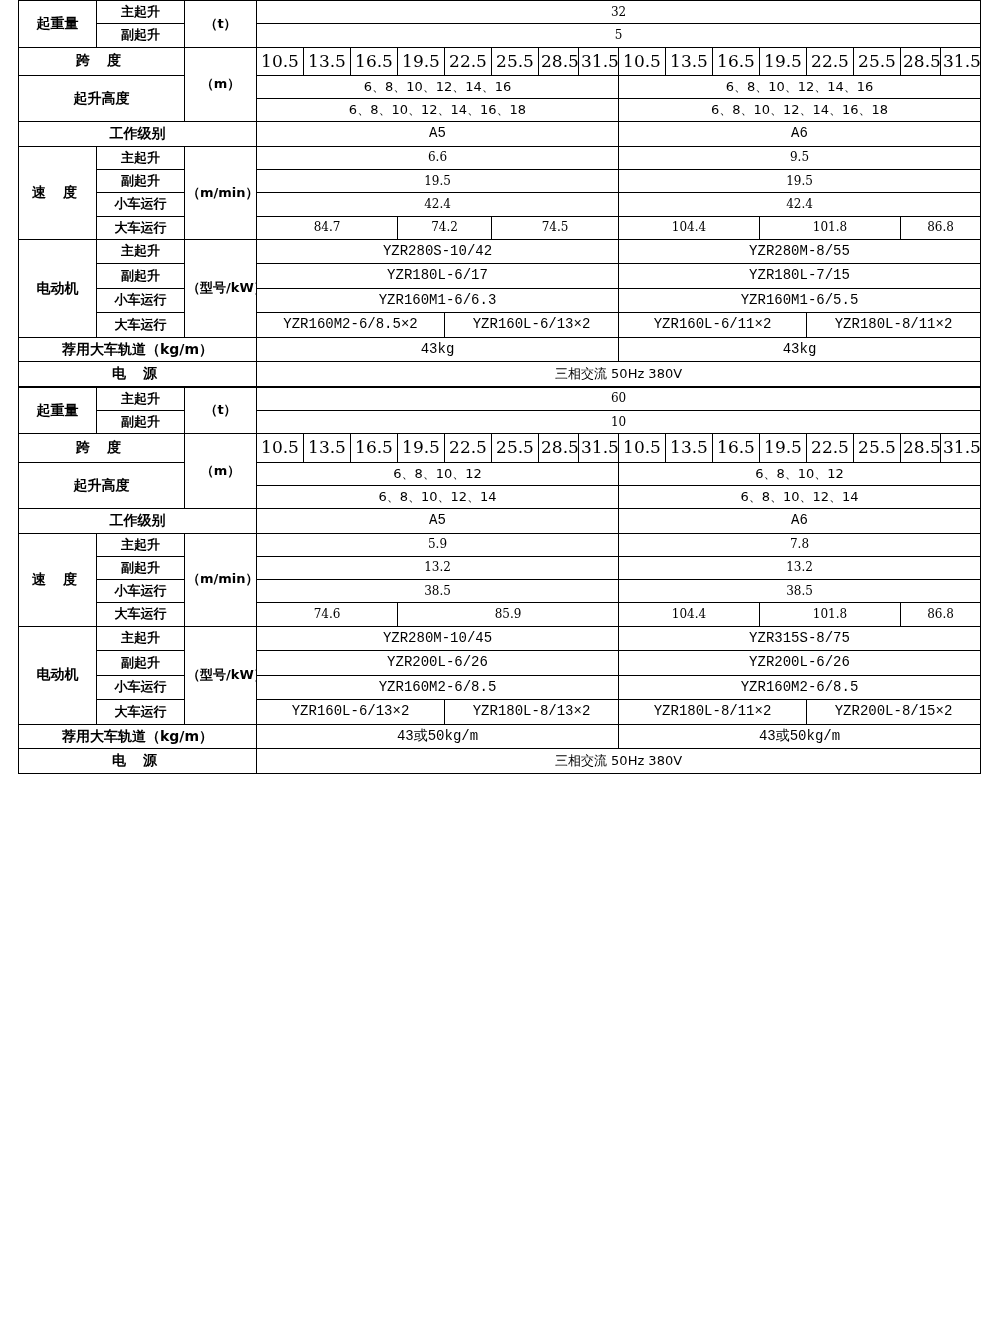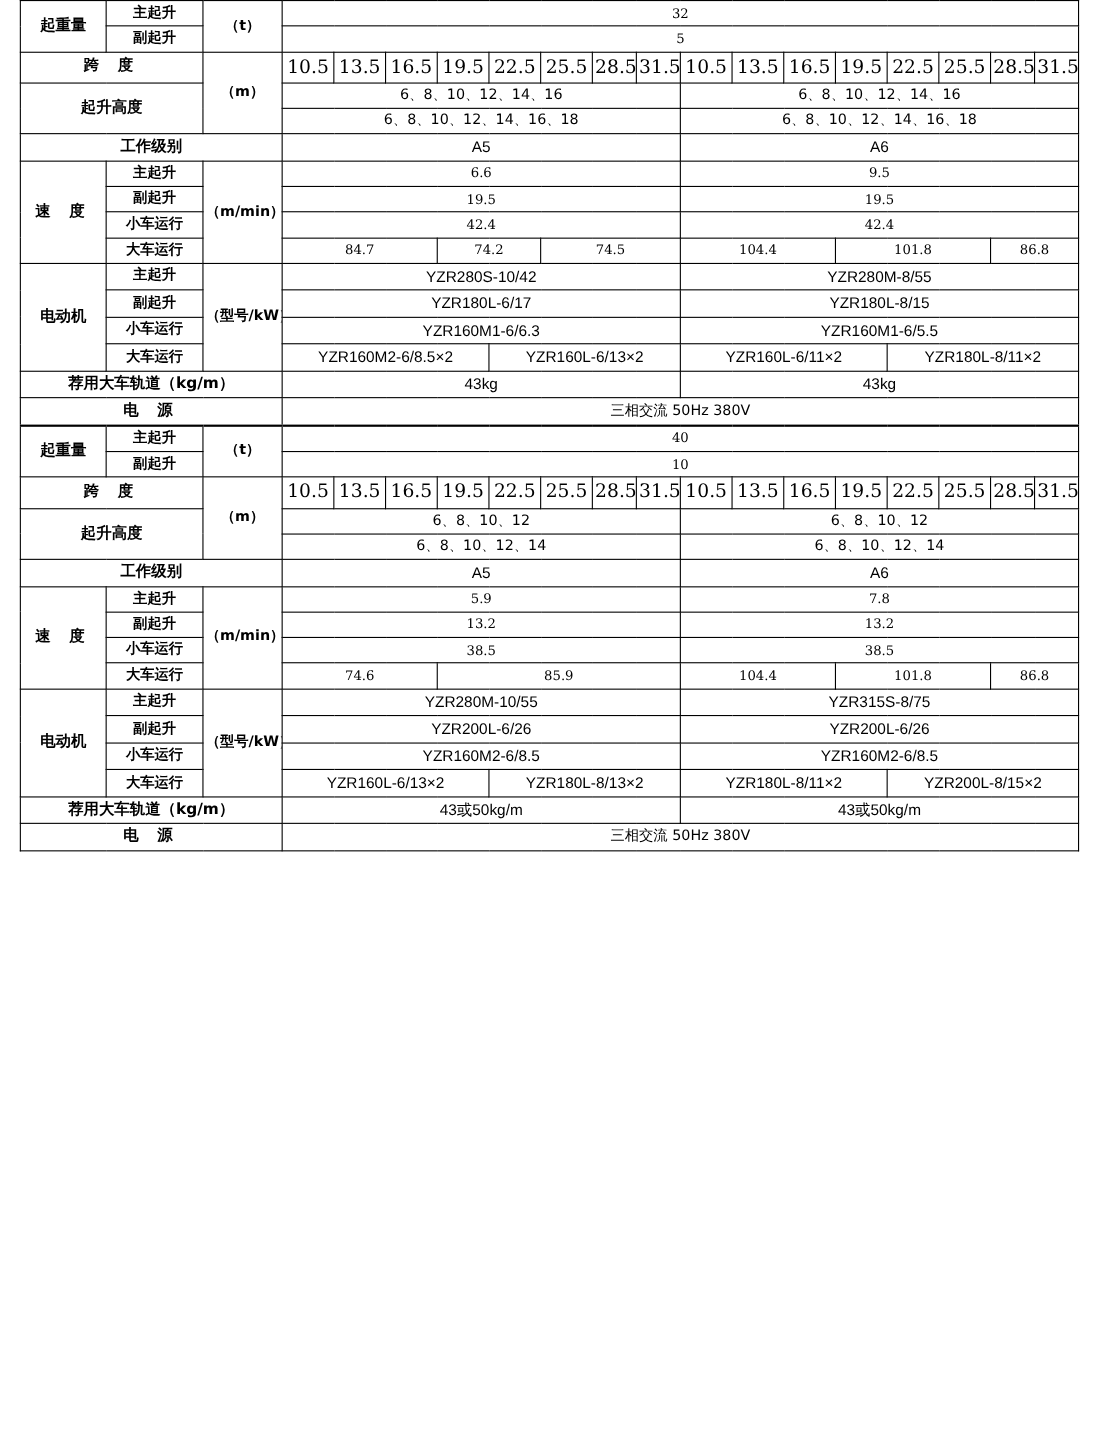--- a/index.html
+++ b/index.html
@@ -54,21 +54,21 @@
     margin-left:32px;
   }
   td.unit{
     font-weight:bold;
     font-size:13px;
   }
   td.val{
     font-size:13px;
   }
   td.val-lat{
-    font-family:Liberation Sans, sans-serif;
+    font-family:Liberation Mono, monospace;
     font-size:14px;
   }
   td.span-num{
     font-family:"DejaVu Serif","Liberation Serif",serif;
     font-size:17px;
     padding-left:0;padding-right:0;
   }
   td.num{
     font-family:"DejaVu Serif","Liberation Serif",serif;
     font-size:12px;
@@ -190,21 +190,21 @@
     <tr>
       <td class="lbl" rowspan="4">电动机</td>
       <td class="sub">主起升</td>
       <td class="unit" rowspan="4">（型号/kW）</td>
       <td class="val-lat" colspan="8">YZR280S-10/42</td>
       <td class="val-lat" colspan="8">YZR280M-8/55</td>
     </tr>
     <tr>
       <td class="sub">副起升</td>
       <td class="val-lat" colspan="8">YZR180L-6/17</td>
-      <td class="val-lat" colspan="8">YZR180L-8/15</td>
+      <td class="val-lat" colspan="8">YZR180L-7/15</td>
     </tr>
     <tr>
       <td class="sub">小车运行</td>
       <td class="val-lat" colspan="8">YZR160M1-6/6.3</td>
       <td class="val-lat" colspan="8">YZR160M1-6/5.5</td>
     </tr>
     <tr>
       <td class="sub">大车运行</td>
       <td class="val-lat" colspan="4">YZR160M2-6/8.5×2</td>
       <td class="val-lat" colspan="4">YZR160L-6/13×2</td>
@@ -220,21 +220,21 @@
 
     <tr>
       <td class="lblwide" colspan="3">电   源</td>
       <td class="val" colspan="16">三相交流  50Hz  380V</td>
     </tr>
 
     <tr>
       <td class="lbl thickline" rowspan="2">起重量</td>
       <td class="sub thickline">主起升</td>
       <td class="unit thickline" rowspan="2">（t）</td>
-      <td class="num thickline" colspan="16">40</td>
+      <td class="num thickline" colspan="16">60</td>
     </tr>
     <tr>
       <td class="sub">副起升</td>
       <td class="num" colspan="16">10</td>
     </tr>
 
     <tr>
       <td class="lblwide" colspan="2">跨   度</td>
       <td class="unit" rowspan="3">（m）</td>
       <td class="span-num">10.5</td>
@@ -294,21 +294,21 @@
       <td class="num" colspan="5">85.9</td>
       <td class="num" colspan="3">104.4</td>
       <td class="num" colspan="3">101.8</td>
       <td class="num" colspan="2">86.8</td>
     </tr>
 
     <tr>
       <td class="lbl" rowspan="4">电动机</td>
       <td class="sub">主起升</td>
       <td class="unit" rowspan="4">（型号/kW）</td>
-      <td class="val-lat" colspan="8">YZR280M-10/55</td>
+      <td class="val-lat" colspan="8">YZR280M-10/45</td>
       <td class="val-lat" colspan="8">YZR315S-8/75</td>
     </tr>
     <tr>
       <td class="sub">副起升</td>
       <td class="val-lat" colspan="8">YZR200L-6/26</td>
       <td class="val-lat" colspan="8">YZR200L-6/26</td>
     </tr>
     <tr>
       <td class="sub">小车运行</td>
       <td class="val-lat" colspan="8">YZR160M2-6/8.5</td>

